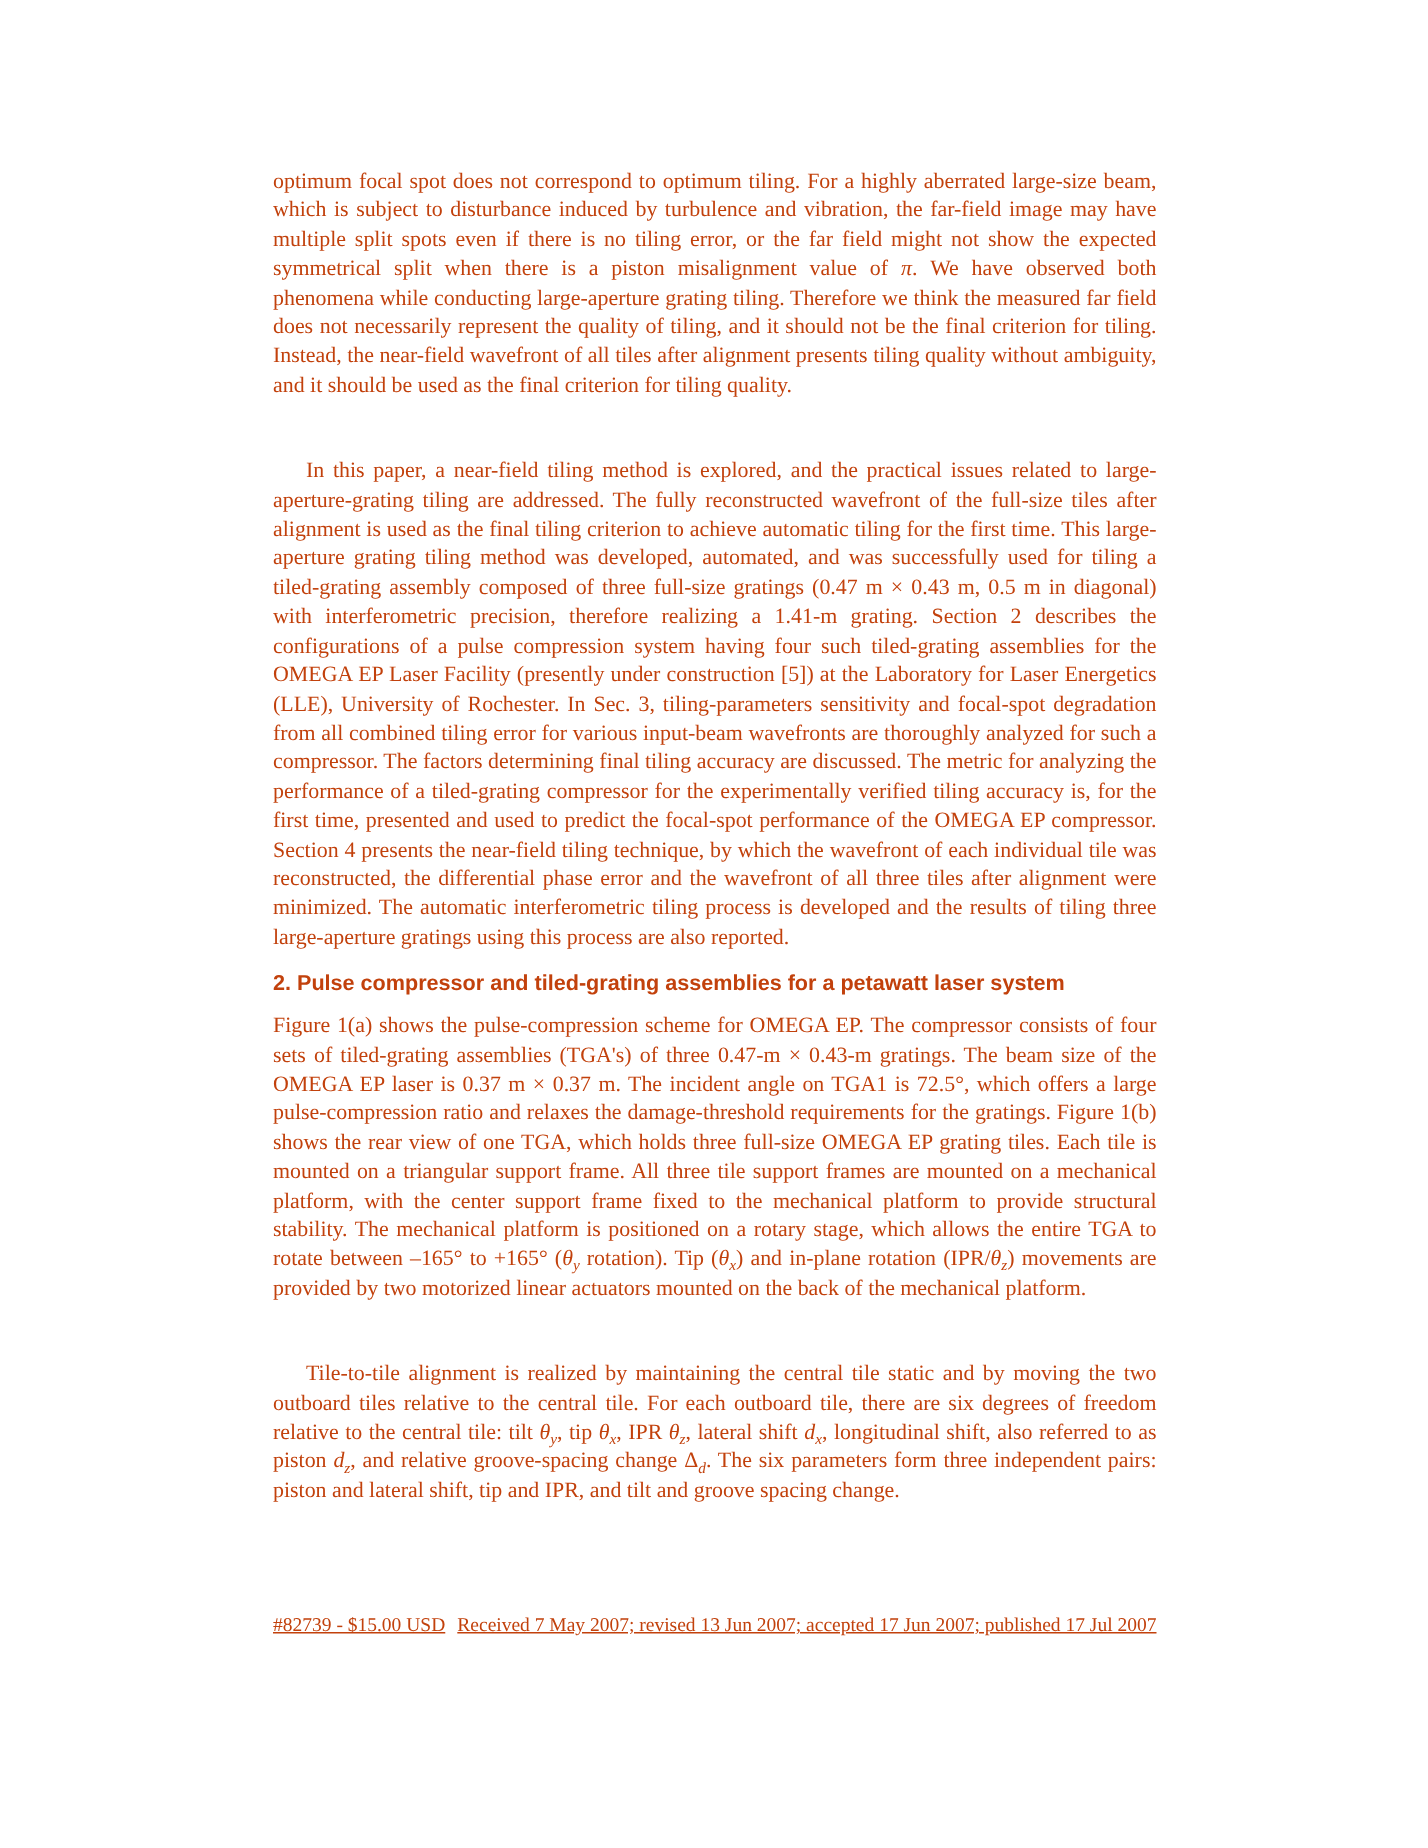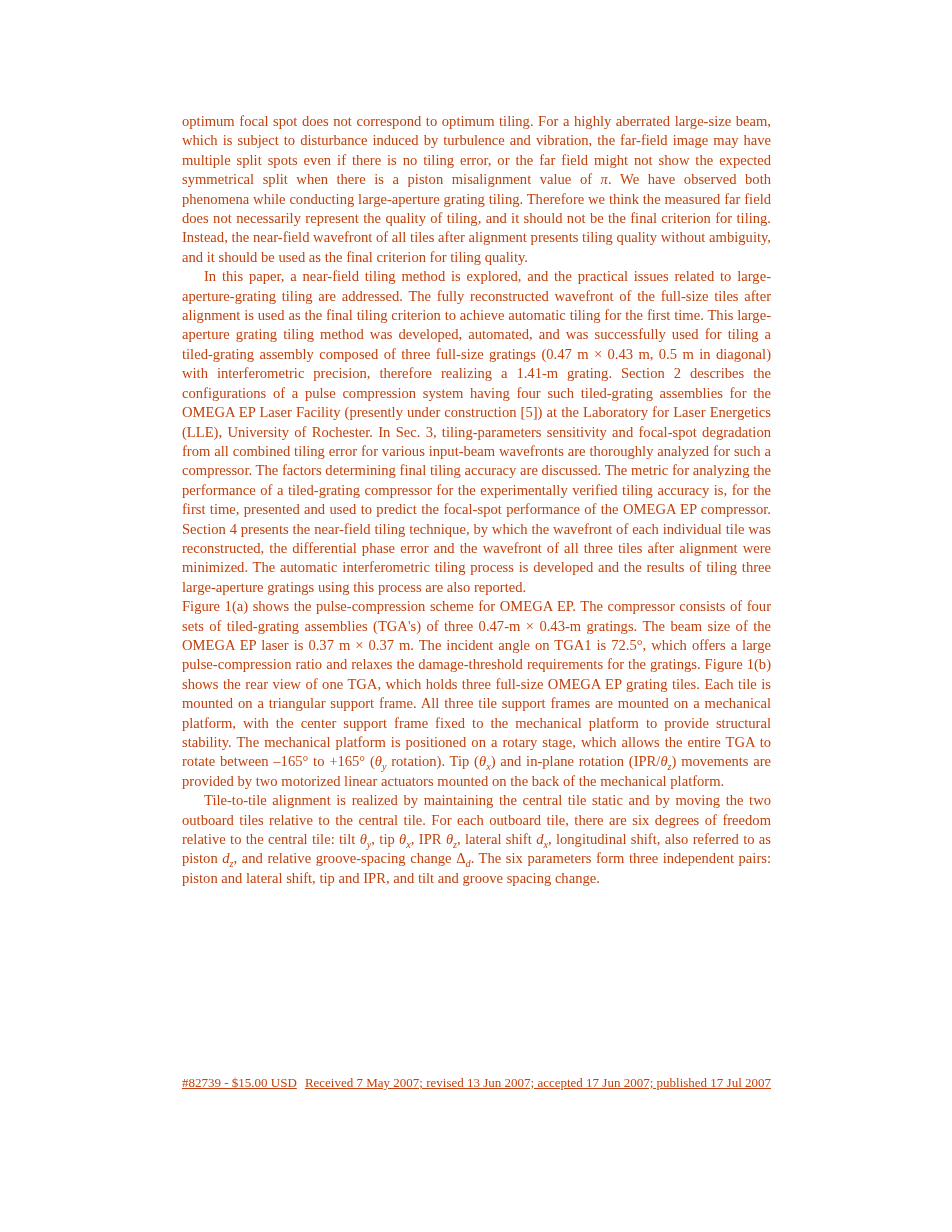--- a/index.html
+++ b/index.html
@@ -24,20 +24,21 @@
     width: 589px;
   }
   .para {
     margin: 0;
     font-size: 14.6px;
     line-height: 19.4px;
     text-align: justify;
   }
   .para.indent {
     text-indent: 22px;
+    margin-top: 38px;
   }
   .heading {
     font-family: "Liberation Sans", sans-serif;
     font-size: 14.4px;
     font-weight: bold;
     margin: 12px 0 10px 0;
     text-align: left;
     line-height: 18px;
   }
   .it { font-style: italic; }
@@ -61,20 +62,21 @@
   }
   .footer-row .right { text-align: center; }
 </style>
 </head>
 <body>
 
 <div class="page">
   <main class="content">
     <p class="para"><span>optimum focal spot does not correspond to optimum tiling. For a highly aberrated large-size beam, which is subject to disturbance induced by turbulence and vibration, the far-field image may have multiple split spots even if there is no tiling error, or the far field might not show the expected symmetrical split when there is a piston misalignment value of </span><span class="it">π</span><span>. We have observed both phenomena while conducting large-aperture grating tiling. Therefore we think the measured far field does not necessarily represent the quality of tiling, and it should not be the final criterion for tiling. Instead, the near-field wavefront of all tiles after alignment presents tiling quality without ambiguity, and it should be used as the final criterion for tiling quality.</span></p>
     <p class="para indent"><span>In this paper, a near-field tiling method is explored, and the practical issues related to large-aperture-grating tiling are addressed. The fully reconstructed wavefront of the full-size tiles after alignment is used as the final tiling criterion to achieve automatic tiling for the first time. This large-aperture grating tiling method was developed, automated, and was successfully used for tiling a tiled-grating assembly composed of three full-size gratings (0.47 m × 0.43 m, 0.5 m in diagonal) with interferometric precision, therefore realizing a 1.41-m grating. Section 2 describes the configurations of a pulse compression system having four such tiled-grating assemblies for the OMEGA EP Laser Facility (presently under construction [5]) at the Laboratory for Laser Energetics (LLE), University of Rochester. In Sec. 3, tiling-parameters sensitivity and focal-spot degradation from all combined tiling error for various input-beam wavefronts are thoroughly analyzed for such a compressor. The factors determining final tiling accuracy are discussed. The metric for analyzing the performance of a tiled-grating compressor for the experimentally verified tiling accuracy is, for the first time, presented and used to predict the focal-spot performance of the OMEGA EP compressor. Section 4 presents the near-field tiling technique, by which the wavefront of each individual tile was reconstructed, the differential phase error and the wavefront of all three tiles after alignment were minimized. The automatic interferometric tiling process is developed and the results of tiling three large-aperture gratings using this process are also reported.</span></p>
+    <h2 class="heading">2. Pulse compressor and tiled-grating assemblies for a petawatt laser system</h2>
     <p class="para"><span>Figure 1(a) shows the pulse-compression scheme for OMEGA EP. The compressor consists of four sets of tiled-grating assemblies (TGA's) of three 0.47-m × 0.43-m gratings. The beam size of the OMEGA EP laser is 0.37 m × 0.37 m. The incident angle on TGA1 is 72.5°, which offers a large pulse-compression ratio and relaxes the damage-threshold requirements for the gratings. Figure 1(b) shows the rear view of one TGA, which holds three full-size OMEGA EP grating tiles. Each tile is mounted on a triangular support frame. All three tile support frames are mounted on a mechanical platform, with the center support frame fixed to the mechanical platform to provide structural stability. The mechanical platform is positioned on a rotary stage, which allows the entire TGA to rotate between –165° to +165° (</span><span class="it">θ</span><span class="it sub">y</span><span> rotation). Tip (</span><span class="it">θ</span><span class="it sub">x</span><span>) and in-plane rotation (IPR/</span><span class="it">θ</span><span class="it sub">z</span><span>) movements are provided by two motorized linear actuators mounted on the back of the mechanical platform.</span></p>
     <p class="para indent"><span>Tile-to-tile alignment is realized by maintaining the central tile static and by moving the two outboard tiles relative to the central tile. For each outboard tile, there are six degrees of freedom relative to the central tile: tilt </span><span class="it">θ</span><span class="it sub">y</span><span>, tip </span><span class="it">θ</span><span class="it sub">x</span><span>, IPR </span><span class="it">θ</span><span class="it sub">z</span><span>, lateral shift </span><span class="it">d</span><span class="it sub">x</span><span>, longitudinal shift, also referred to as piston </span><span class="it">d</span><span class="it sub">z</span><span>, and relative groove-spacing change </span><span>Δ</span><span class="it sub">d</span><span>. The six parameters form three independent pairs: piston and lateral shift, tip and IPR, and tilt and groove spacing change.</span></p>
   </main>
 
   <footer class="footer">
     <div class="footer-row">
       <span class="left">#82739 - $15.00 USD</span>
       <span class="right">Received 7 May 2007; revised 13 Jun 2007; accepted 17 Jun 2007; published 17 Jul 2007</span>
     </div>
   </footer>

